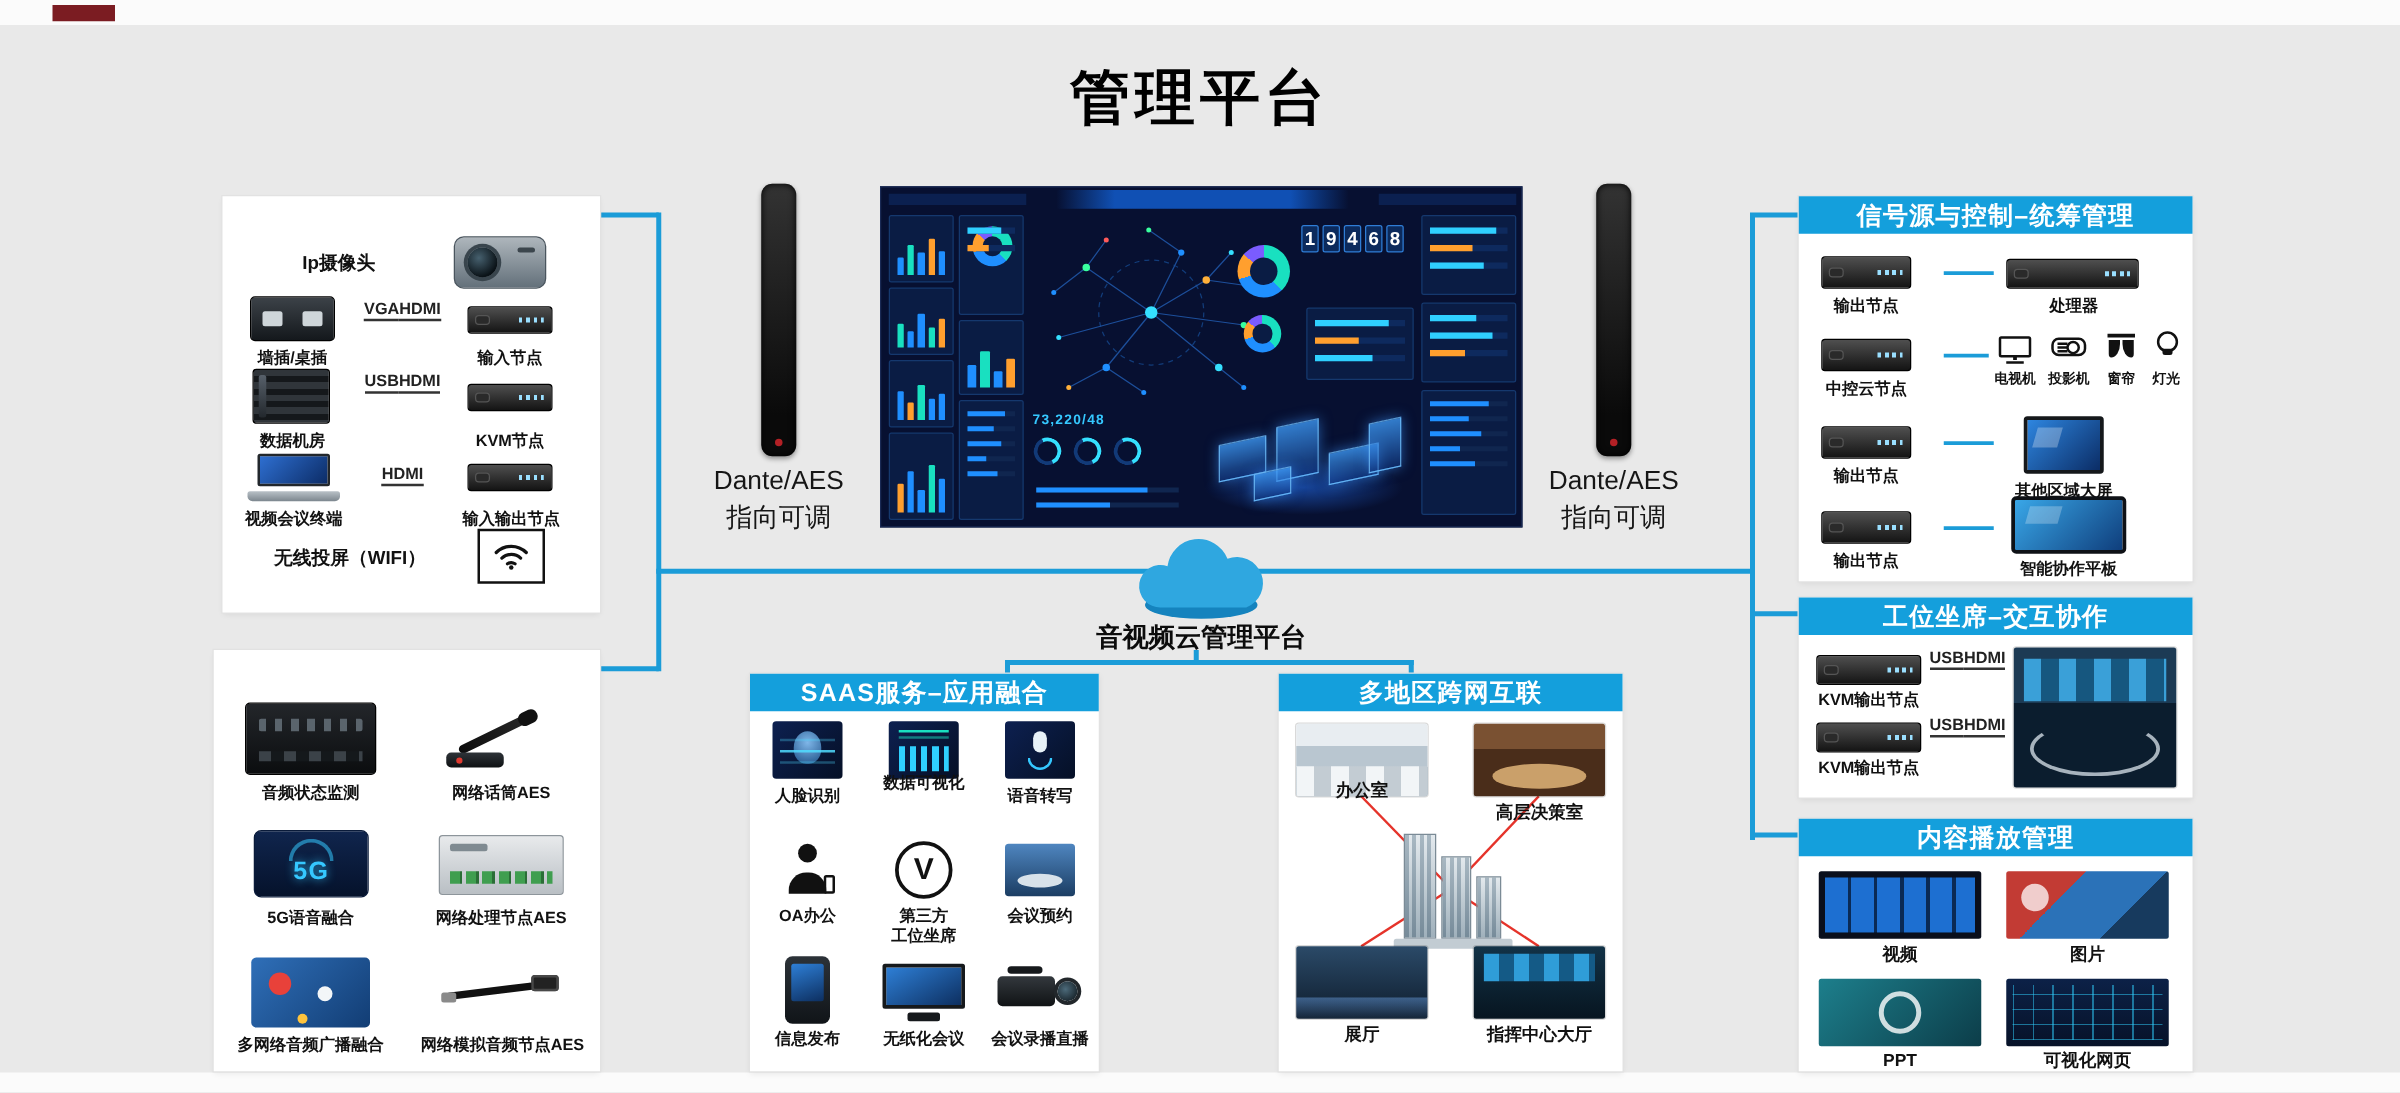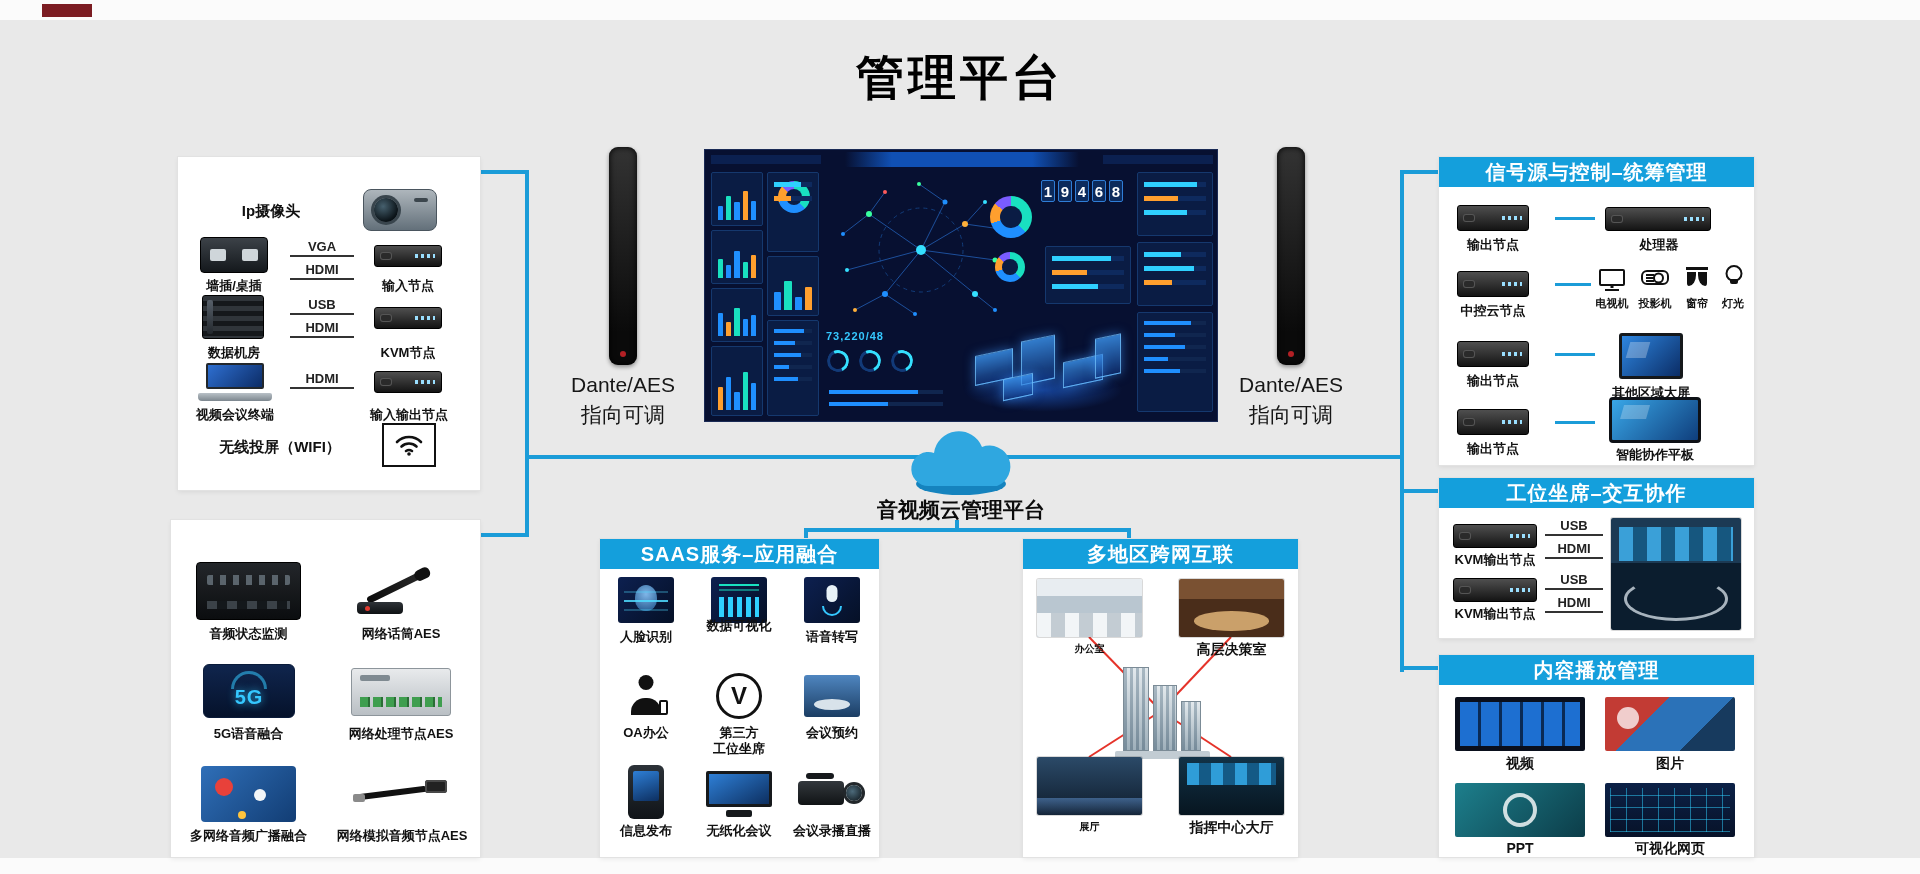--- a/index.html
+++ b/index.html
@@ -6,21 +6,21 @@
 html,body{width:1920px;height:874px}
 body{position:relative;background:#e9e9e9;font-family:"Liberation Sans","DejaVu Sans",sans-serif;color:#111;overflow:hidden}
 .abs{position:absolute}
 .strip{position:absolute;left:0;width:1920px;background:#fbfbfb}
 .brand-mark{position:absolute;left:42px;top:4px;width:50px;height:13px;background:#7b1c22}
 .title{position:absolute;left:660px;top:46px;width:600px;text-align:center;font-size:48px;font-weight:bold;letter-spacing:4px;color:#000}
 .line{position:absolute;background:#1b9cd8}
 .panel{position:absolute;background:#fff;box-shadow:0 0 0 1px #e2e2e2,0 2px 5px rgba(0,0,0,.08)}
 .panel-header{height:30px;background:#149fdc;color:#fff;font-size:20px;font-weight:bold;display:flex;align-items:center;justify-content:center;letter-spacing:1px}
 .lbl{position:absolute;font-size:13px;line-height:16px;font-weight:bold;color:#111;text-align:center;white-space:pre-line}
-.conn{position:absolute;display:flex;flex-direction:column;justify-content:space-between}
+.conn{position:absolute;display:flex;flex-direction:row;justify-content:center}
 .conn-lbl{display:block;font-size:13px;font-weight:bold;text-align:center;border-bottom:2px solid #333;line-height:16px;margin-bottom:5px;color:#222}
 
 .dev-1u{position:absolute;background:linear-gradient(180deg,#4f4f4f,#141414);border:1px solid #000;border-radius:3px}
 .dev-1u::before{content:"";position:absolute;left:6px;top:50%;transform:translateY(-50%);width:10px;height:6px;border-radius:2px;background:#2a2a2a;box-shadow:0 0 0 1px #555}
 .dev-1u::after{content:"";position:absolute;right:6px;top:50%;transform:translateY(-50%);width:20px;height:4px;background:repeating-linear-gradient(90deg,#9adfff 0 3px,transparent 3px 6px)}
 .camera{position:absolute;background:linear-gradient(180deg,#aeb6bc,#63707a);border:1px solid #4a555e;border-radius:8px}
 .camera::before{content:"";position:absolute;left:10px;top:50%;transform:translateY(-50%);width:24px;height:24px;border-radius:50%;background:radial-gradient(circle at 38% 35%,#46606e,#0b1318 70%);box-shadow:0 0 0 3px #39454d}
 .camera::after{content:"";position:absolute;right:8px;top:8px;width:14px;height:4px;background:#3c464d;border-radius:2px}
 .wallplate{position:absolute;background:linear-gradient(180deg,#3c4248,#14181c);border:1px solid #000;border-radius:4px}
 .wallplate::before,.wallplate::after{content:"";position:absolute;top:50%;transform:translateY(-50%);width:16px;height:12px;background:#cfd6da;border-radius:2px}
@@ -492,31 +492,31 @@
   <svg class="abs" style="left:0;top:0" width="275" height="318" viewBox="0 0 275 318">
     <g stroke="#e5332a" stroke-width="2">
       <line x1="138" y1="172" x2="66" y2="98"></line>
       <line x1="138" y1="172" x2="208" y2="98"></line>
       <line x1="138" y1="172" x2="66" y2="218"></line>
       <line x1="138" y1="172" x2="208" y2="218"></line>
     </g>
   </svg>
   <div class="photo office" style="left:14px;top:40px;width:105px;height:58px"></div>
   <div class="photo board" style="left:156px;top:40px;width:105px;height:58px"></div>
-  <div class="lbl" style="left:14px;top:102px;width:105px;font-size:10px">办公室</div>
+  <div class="lbl" style="left:14px;top:85px;width:105px;font-size:14px">办公室</div>
   <div class="lbl" style="left:156px;top:102px;width:105px;font-size:14px">高层决策室</div>
   <div class="building" style="left:92px;top:124px;width:95px;height:96px">
     <i class="tower" style="left:8px;width:26px;height:84px"></i>
     <i class="tower" style="left:38px;width:24px;height:66px"></i>
     <i class="tower" style="left:66px;width:20px;height:50px"></i>
     <i class="bpad"></i>
   </div>
   <div class="photo hall" style="left:14px;top:218px;width:105px;height:58px"></div>
   <div class="photo command" style="left:156px;top:218px;width:105px;height:58px"></div>
-  <div class="lbl" style="left:14px;top:280px;width:105px;font-size:10px">展厅</div>
+  <div class="lbl" style="left:14px;top:280px;width:105px;font-size:14px">展厅</div>
   <div class="lbl" style="left:146px;top:280px;width:125px;font-size:14px">指挥中心大厅</div>
 </section>
 
 <section class="panel" style="left:1439px;top:157px;width:315px;height:308px">
   <div class="panel-header">信号源与控制–统筹管理</div>
 
   <div class="dev-1u" style="left:18px;top:48px;width:72px;height:26px"></div>
   <div class="lbl" style="left:2px;top:80px;width:104px">输出节点</div>
   <div class="line" style="left:116px;top:60px;width:40px;height:3px"></div>
   <div class="dev-1u" style="left:166px;top:50px;width:106px;height:24px"></div>

